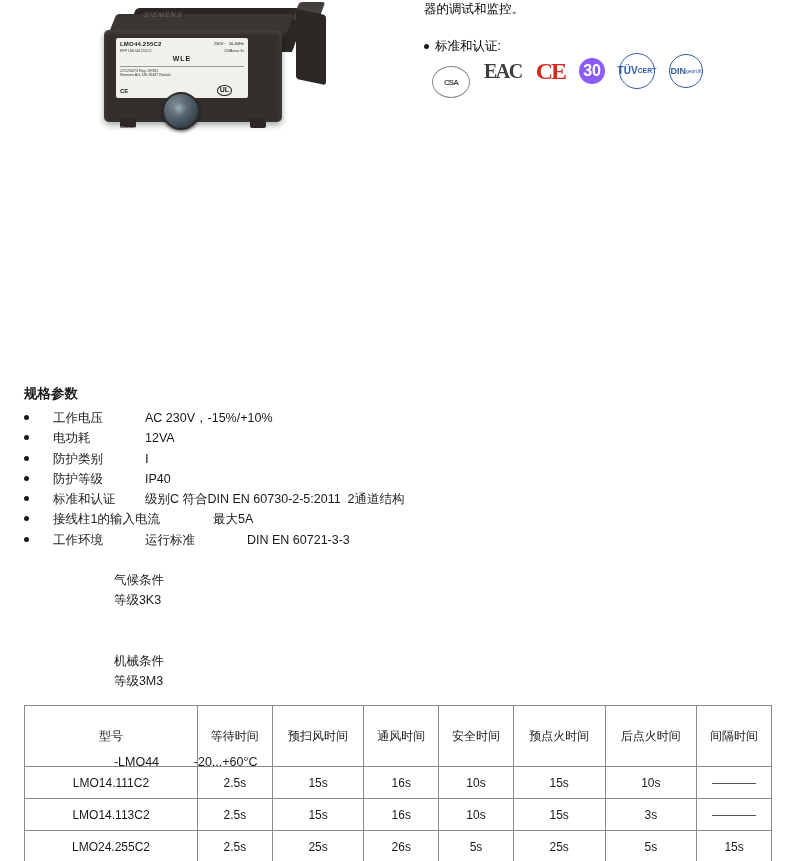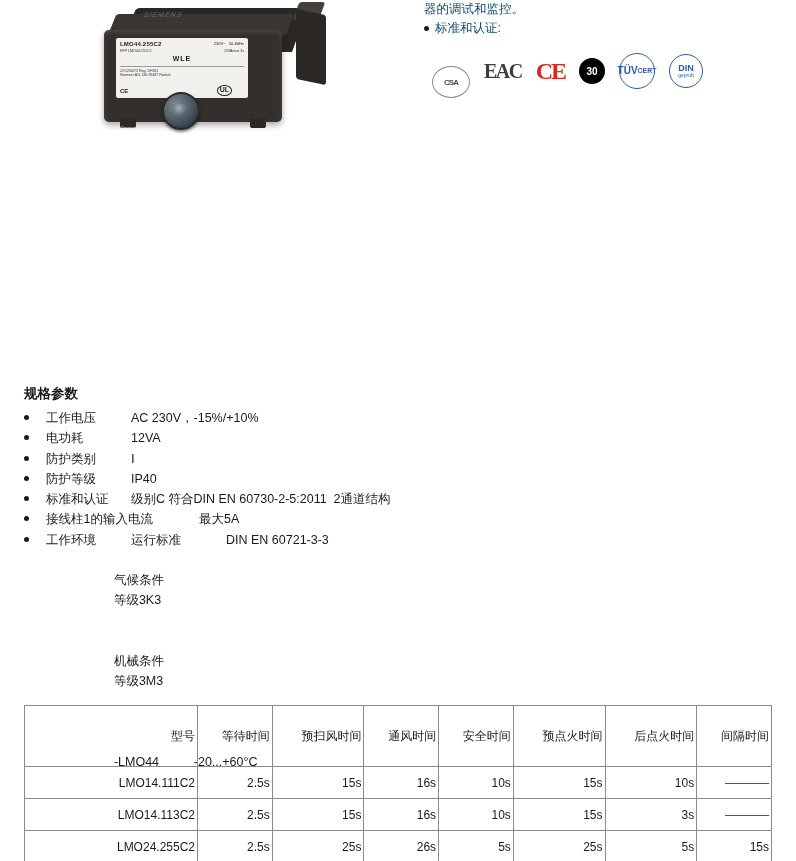--- a/index.html
+++ b/index.html
@@ -195,24 +195,25 @@
   .foot.l { left: 16px; }
   .foot.r { left: 146px; }
 
   
   .right-block {
     position: absolute;
     left: 424px;
     top: 0px;
     width: 360px;
     font-size: 12.5px;
-    color: #0c4a6e;
+    color: #000000;
     line-height: 1.55;
   }
   .right-block .line2 {
+    margin-top: 18px;
   }
   .bullet-row {
     display: flex;
     align-items: flex-start;
     gap: 6px;
   }
   .dot {
     display: inline-block;
     width: 5px;
     height: 5px;
@@ -255,23 +256,23 @@
   .cert-ce {
     font-size: 24px;
     font-weight: bold;
     color: #d42a1f;
     letter-spacing: -2px;
     font-family: "Liberation Serif", serif;
   }
   .cert-30 {
     width: 26px; height: 26px;
     border-radius: 50%;
-    background: #000000;
+    background: #8b5cf6;
     color: #fff;
-    font-size: 10px;
+    font-size: 16px;
     font-weight: bold;
   }
   .cert-tuv {
     width: 34px; height: 34px;
     border-radius: 50%;
     border: 1.5px solid #2f5aa8;
     color: #2f5aa8;
     font-size: 7px;
     font-weight: bold;
     line-height: 1.05;
@@ -279,21 +280,20 @@
     flex-direction: row;
   }
   .cert-tuv b { font-size: 10px; display: block; }
   .cert-din {
     width: 32px; height: 32px;
     border-radius: 50%;
     border: 1.5px solid #2f5aa8;
     color: #2f5aa8;
     font-size: 9px;
     font-weight: bold;
-    flex-direction: column;
     line-height: 1;
   }
   .cert-din span.sub { font-size: 5px; font-weight: normal; }
 
   
   .spec-title {
     position: absolute;
     left: 24px;
     top: 385px;
     font-size: 13.5px;
@@ -303,21 +303,21 @@
     position: absolute;
     left: 24px;
     top: 408px;
     width: 520px;
     font-size: 12.5px;
     line-height: 1.62;
   }
   .spec-item {
     display: flex;
     align-items: flex-start;
-    gap: 17px;
+    gap: 24px;
   }
   .spec-label { white-space: pre; }
   .spec-val { white-space: pre; }
   .sub-line {
     padding-left: 76px;
     white-space: pre;
   }
   .sub-line .sv { display: inline-block; }
 
   
@@ -325,21 +325,21 @@
     position: absolute;
     left: 24px;
     top: 705px;
     width: 748px;
     border-collapse: collapse;
     font-size: 12px;
   }
   table.spec-table th,
   table.spec-table td {
     border: 1px solid #8a8a8a;
-    text-align: right;
+    text-align: center;
     padding: 7px 2px;
     font-weight: normal;
     color: #1a1a1a;
   }
   table.spec-table tr { height: 32px; }
   table.spec-table th { height: 46px; }
   table.spec-table td.model { width: 168px; }
   .dashline {
     display: inline-block;
     width: 44px;

